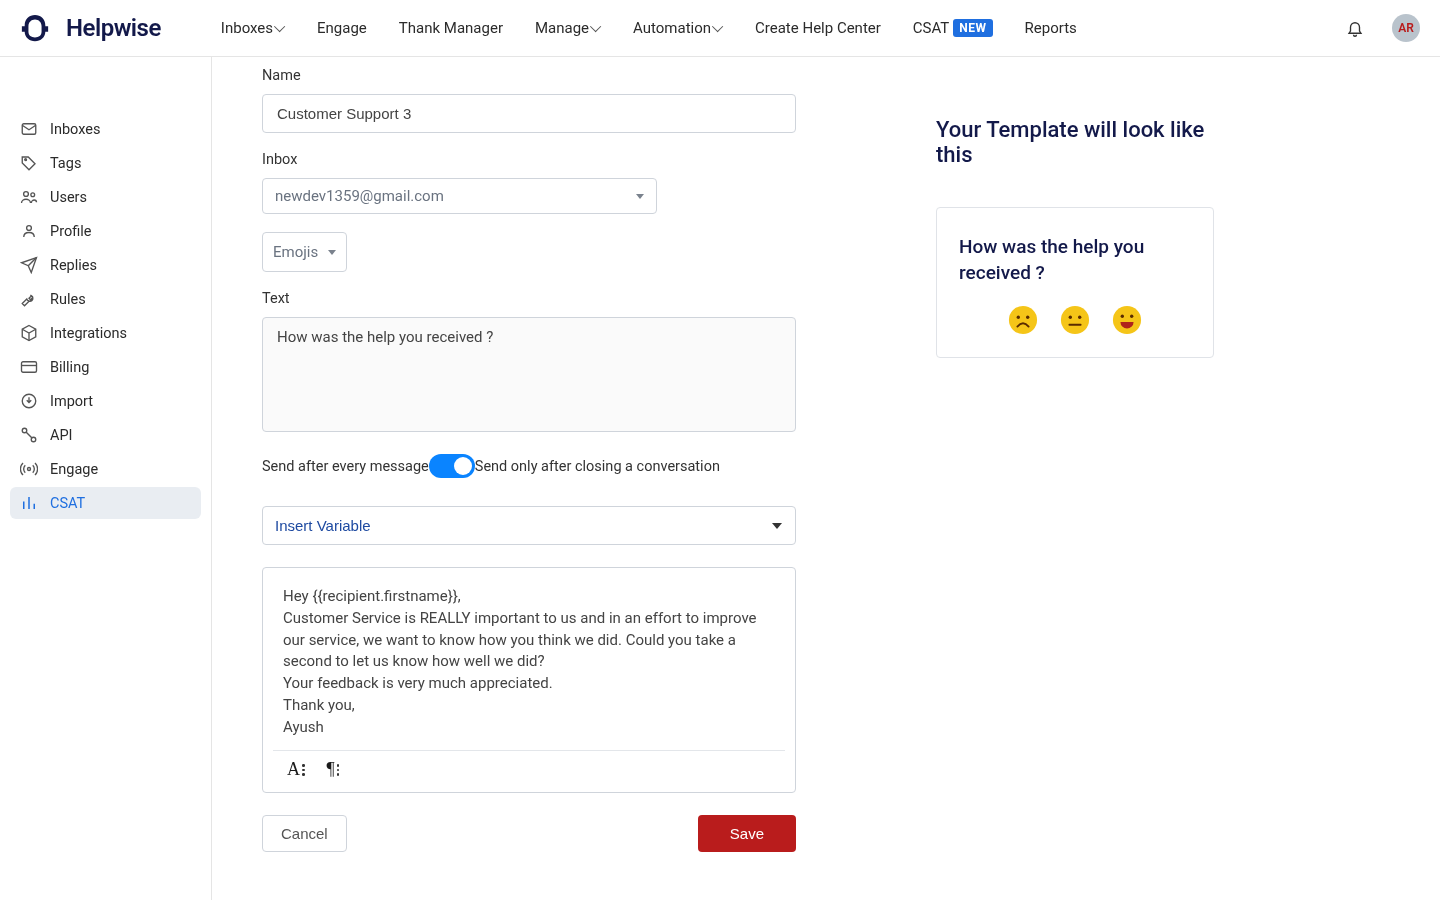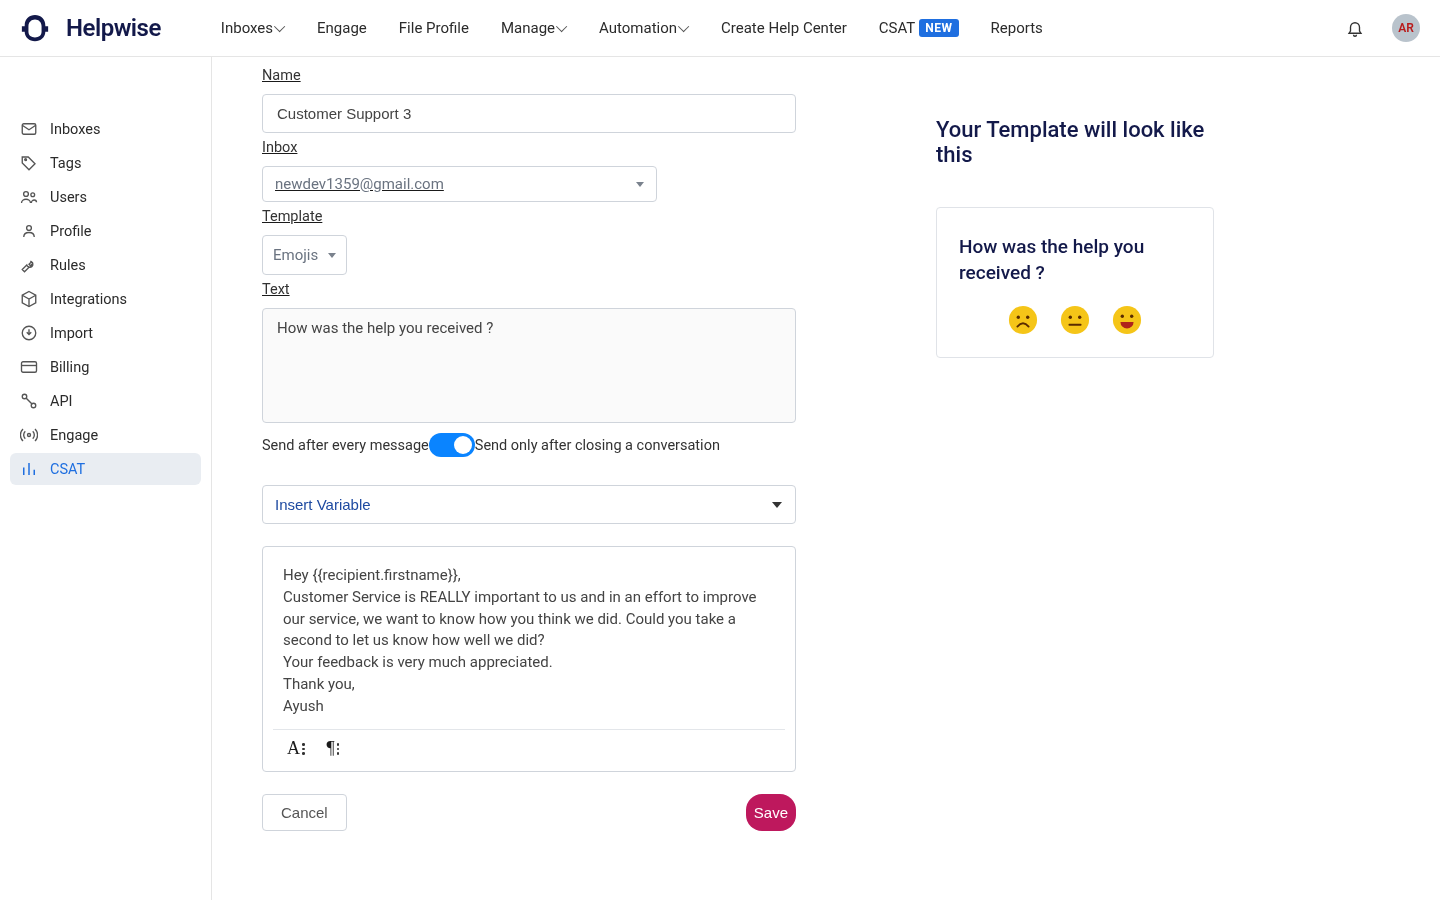--- a/index.html
+++ b/index.html
@@ -138,21 +138,21 @@
     }
     .select-like.narrow { width: 395px; }
     .select-like.tiny { width: auto; display:inline-flex; padding: 10px 10px; }
     .tri-down {
       width: 0; height: 0;
       border-left: 4px solid transparent;
       border-right: 4px solid transparent;
       border-top: 5px solid #7a828d;
       margin-left: 10px;
     }
-    .block { margin-bottom: 6px; text-decoration: underline; }
+    .block { margin-bottom: 18px; }
 
     textarea.input-like {
       height: 115px;
       resize: none;
       font-family: inherit;
       color: #444;
       background: #fafafa;
     }
 
     .toggle-row {
@@ -243,25 +243,25 @@
       border: 1px solid #cfd4db;
       background: #fff;
       color: #555;
       padding: 9px 18px;
       font-size: 15px;
       border-radius: 4px;
       cursor: pointer;
     }
     .btn-primary {
       border: none;
-      background: #be185d;
+      background: #b91c1c;
       color: #fff;
-      padding: 10px 8px;
-      font-size: 15px;
-      border-radius: 16px;
+      padding: 10px 32px;
+      font-size: 15px;
+      border-radius: 4px;
       cursor: pointer;
     }
 
     
     .prev-title {
       font-size: 22px;
       font-weight: 500;
       color: #13194a;
       margin-bottom: 40px;
     }
@@ -298,21 +298,21 @@
 
   <div class="nav-items">
     <div class="nav-item">
       <span>Inboxes</span>
       <span class="caret-down"></span>
     </div>
     <div class="nav-item">
       <span>Engage</span>
     </div>
     <div class="nav-item">
-      <span>File Profile</span>
+      <span>Thank Manager</span>
     </div>
     <div class="nav-item">
       <span>Manage</span>
       <span class="caret-down"></span>
     </div>
     <div class="nav-item">
       <span>Automation</span>
       <span class="caret-down"></span>
     </div>
     <div class="nav-item">
@@ -375,51 +375,60 @@
         <svg width="18" height="18" viewBox="0 0 24 24" fill="none" stroke="#555" stroke-width="1.8">
             <circle cx="12" cy="8" r="3.2"></circle>
             <path d="M5 20c0-4 3-6 7-6s7 2 7 6"></path>
           </svg>
       </span>
       <span>Profile</span>
     </div>
     <div class="side-item">
       <span class="icon-slot">
         <svg width="18" height="18" viewBox="0 0 24 24" fill="none" stroke="#555" stroke-width="1.8">
+            <path d="M22 2L11 13"></path>
+            <path d="M22 2l-7 20-4-9-9-4 20-7z"></path>
+          </svg>
+      </span>
+      <span>Replies</span>
+    </div>
+    <div class="side-item">
+      <span class="icon-slot">
+        <svg width="18" height="18" viewBox="0 0 24 24" fill="none" stroke="#555" stroke-width="1.8">
             <path d="M14 7a4 4 0 11-5 5l-6 6 3 3 6-6a4 4 0 005-5l-3 3-2-2 3-3z"></path>
           </svg>
       </span>
       <span>Rules</span>
     </div>
     <div class="side-item">
       <span class="icon-slot">
         <svg width="18" height="18" viewBox="0 0 24 24" fill="none" stroke="#555" stroke-width="1.8">
             <path d="M12 2l9 5v10l-9 5-9-5V7l9-5z"></path>
             <path d="M3 7l9 5 9-5M12 22V12"></path>
           </svg>
       </span>
       <span>Integrations</span>
     </div>
     <div class="side-item">
       <span class="icon-slot">
         <svg width="18" height="18" viewBox="0 0 24 24" fill="none" stroke="#555" stroke-width="1.8">
+            <rect x="2" y="5" width="20" height="14" rx="2"></rect>
+            <path d="M2 10h20"></path>
+          </svg>
+      </span>
+      <span>Billing</span>
+    </div>
+    <div class="side-item">
+      <span class="icon-slot">
+        <svg width="18" height="18" viewBox="0 0 24 24" fill="none" stroke="#555" stroke-width="1.8">
             <circle cx="12" cy="12" r="9"></circle>
             <path d="M12 7v7M9 11l3 3 3-3"></path>
           </svg>
       </span>
       <span>Import</span>
-    </div>
-    <div class="side-item">
-      <span class="icon-slot">
-        <svg width="18" height="18" viewBox="0 0 24 24" fill="none" stroke="#555" stroke-width="1.8">
-            <rect x="2" y="5" width="20" height="14" rx="2"></rect>
-            <path d="M2 10h20"></path>
-          </svg>
-      </span>
-      <span>Billing</span>
     </div>
     <div class="side-item">
       <span class="icon-slot">
         <svg width="18" height="18" viewBox="0 0 24 24" fill="none" stroke="#555" stroke-width="1.8">
             <circle cx="6" cy="6" r="3"></circle>
             <circle cx="18" cy="18" r="3"></circle>
             <path d="M8 8l8 8"></path>
           </svg>
       </span>
       <span>API</span>
@@ -453,21 +462,20 @@
 
       <div class="block">
         <div class="field-label">Inbox</div>
         <div class="select-like narrow">
           <span>newdev1359@gmail.com</span>
           <span class="tri-down"></span>
         </div>
       </div>
 
       <div class="block">
-        <div class="field-label">Template</div>
         <div class="select-like tiny">
           <span>Emojis</span>
           <span class="tri-down"></span>
         </div>
       </div>
 
       <div class="block">
         <div class="field-label">Text</div>
         <textarea class="input-like" style="">How was the help you received ?</textarea>
       </div>

